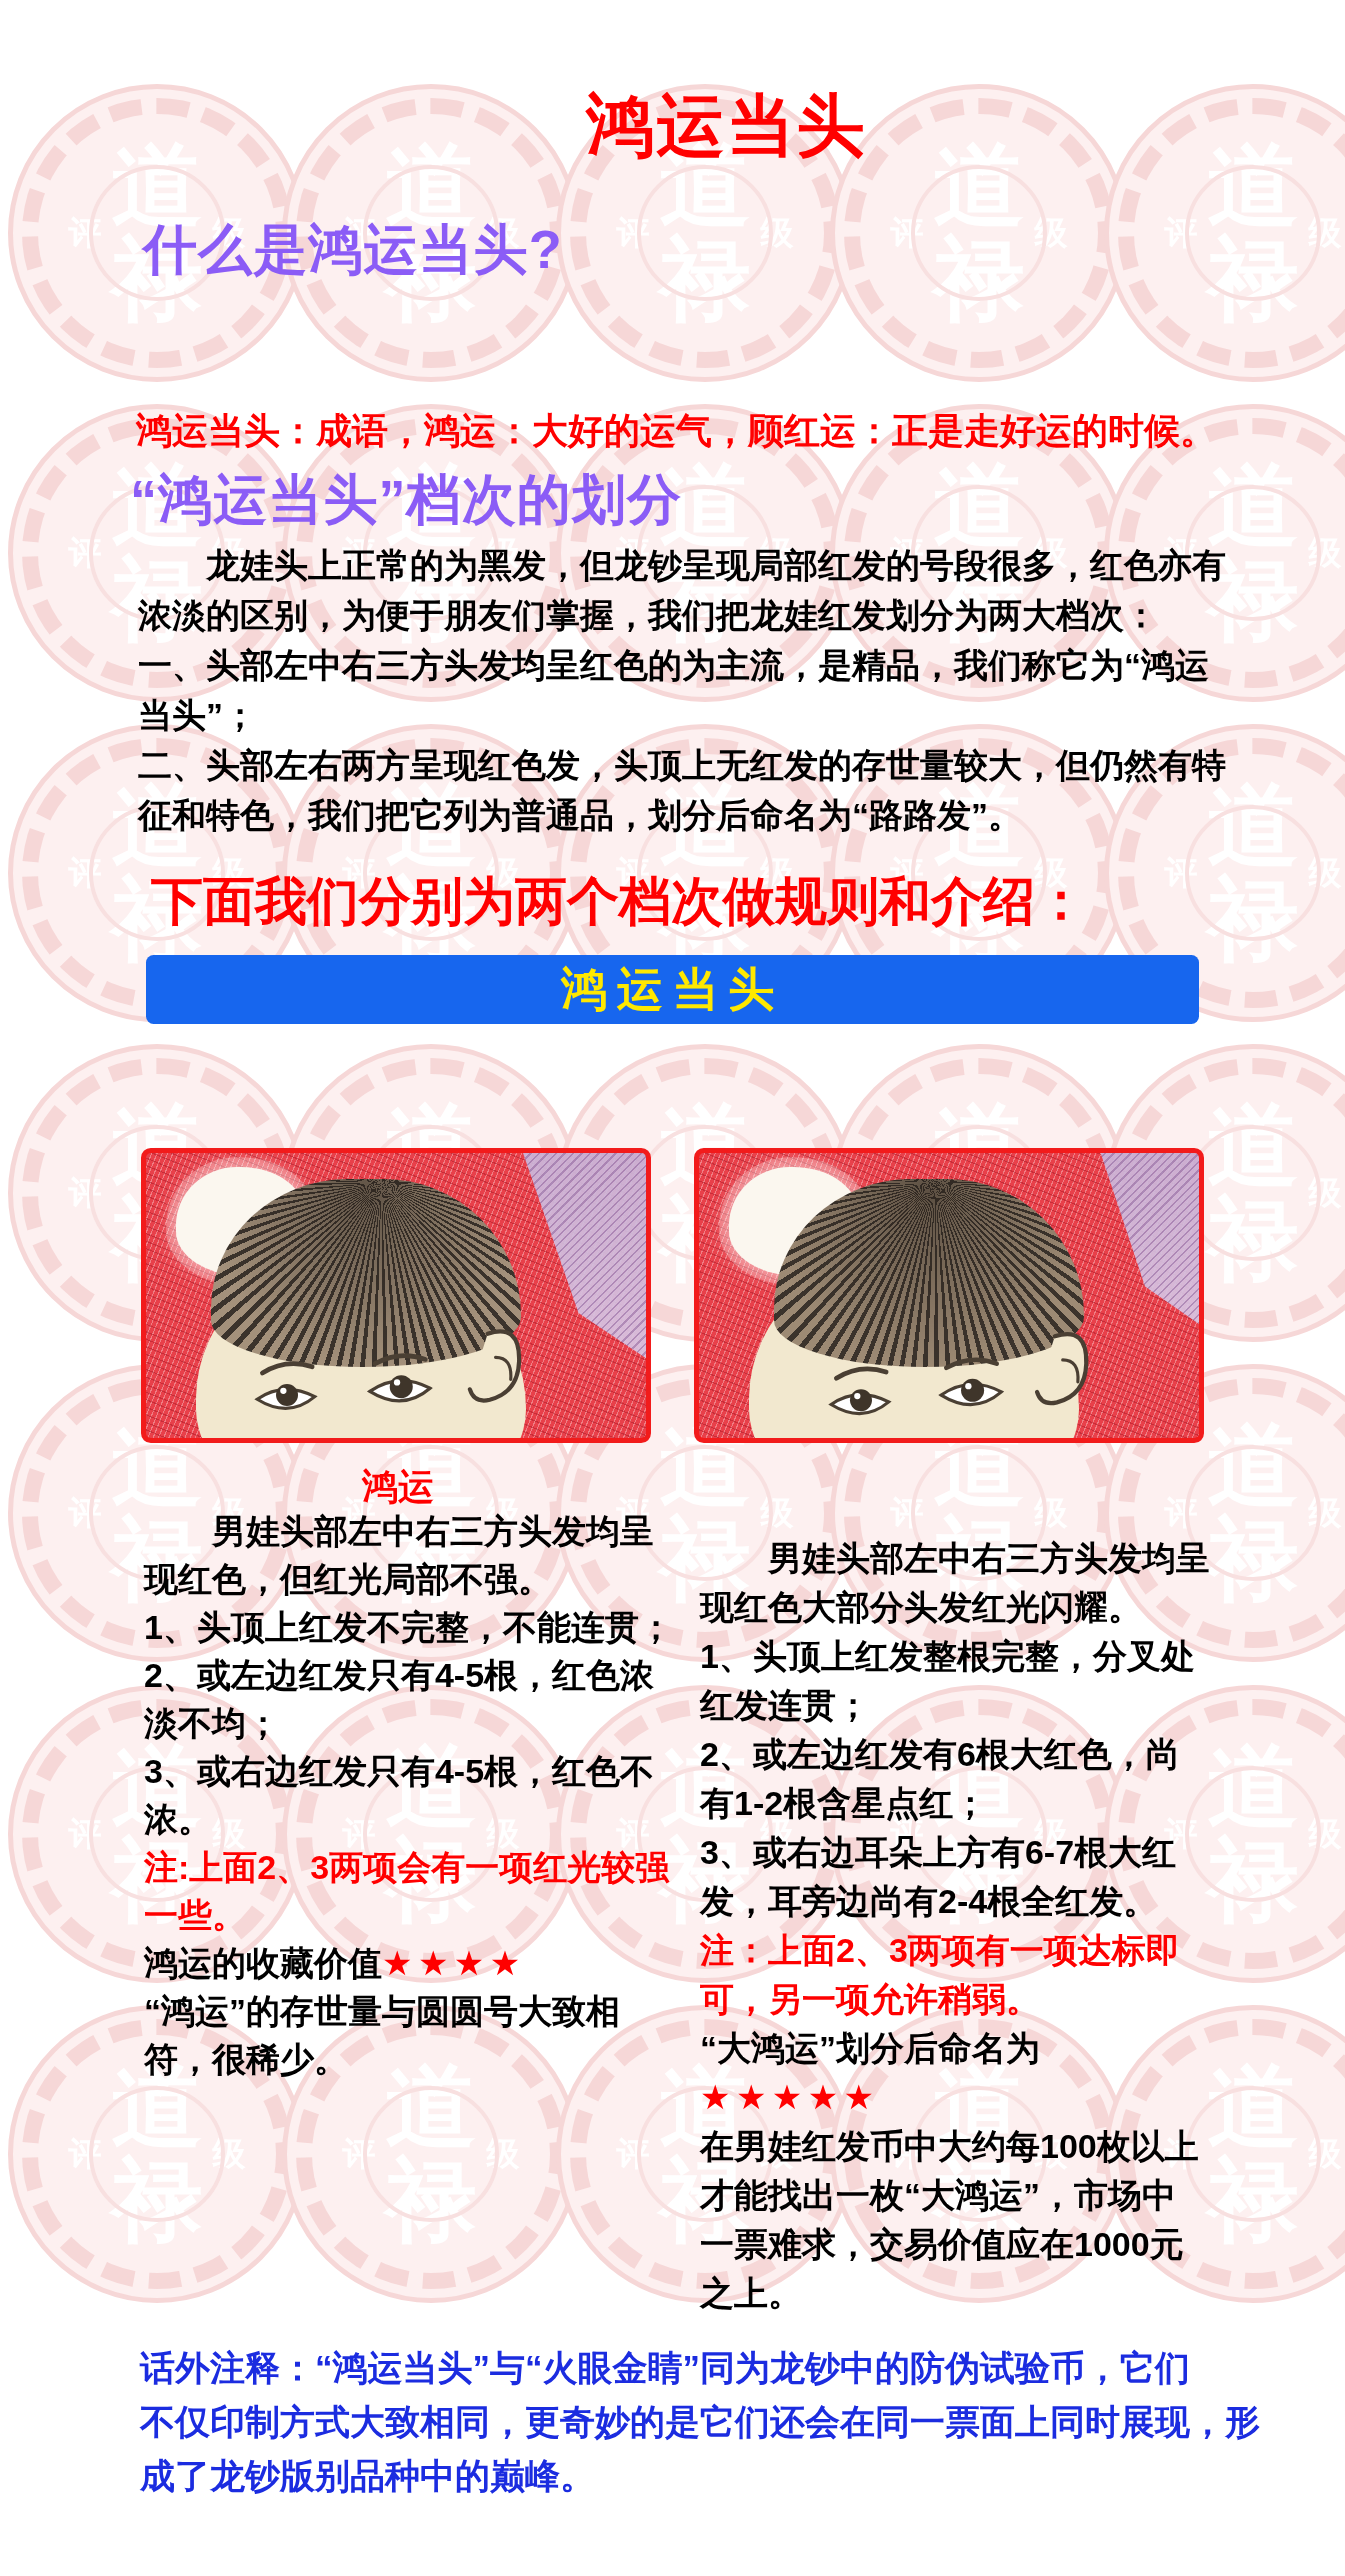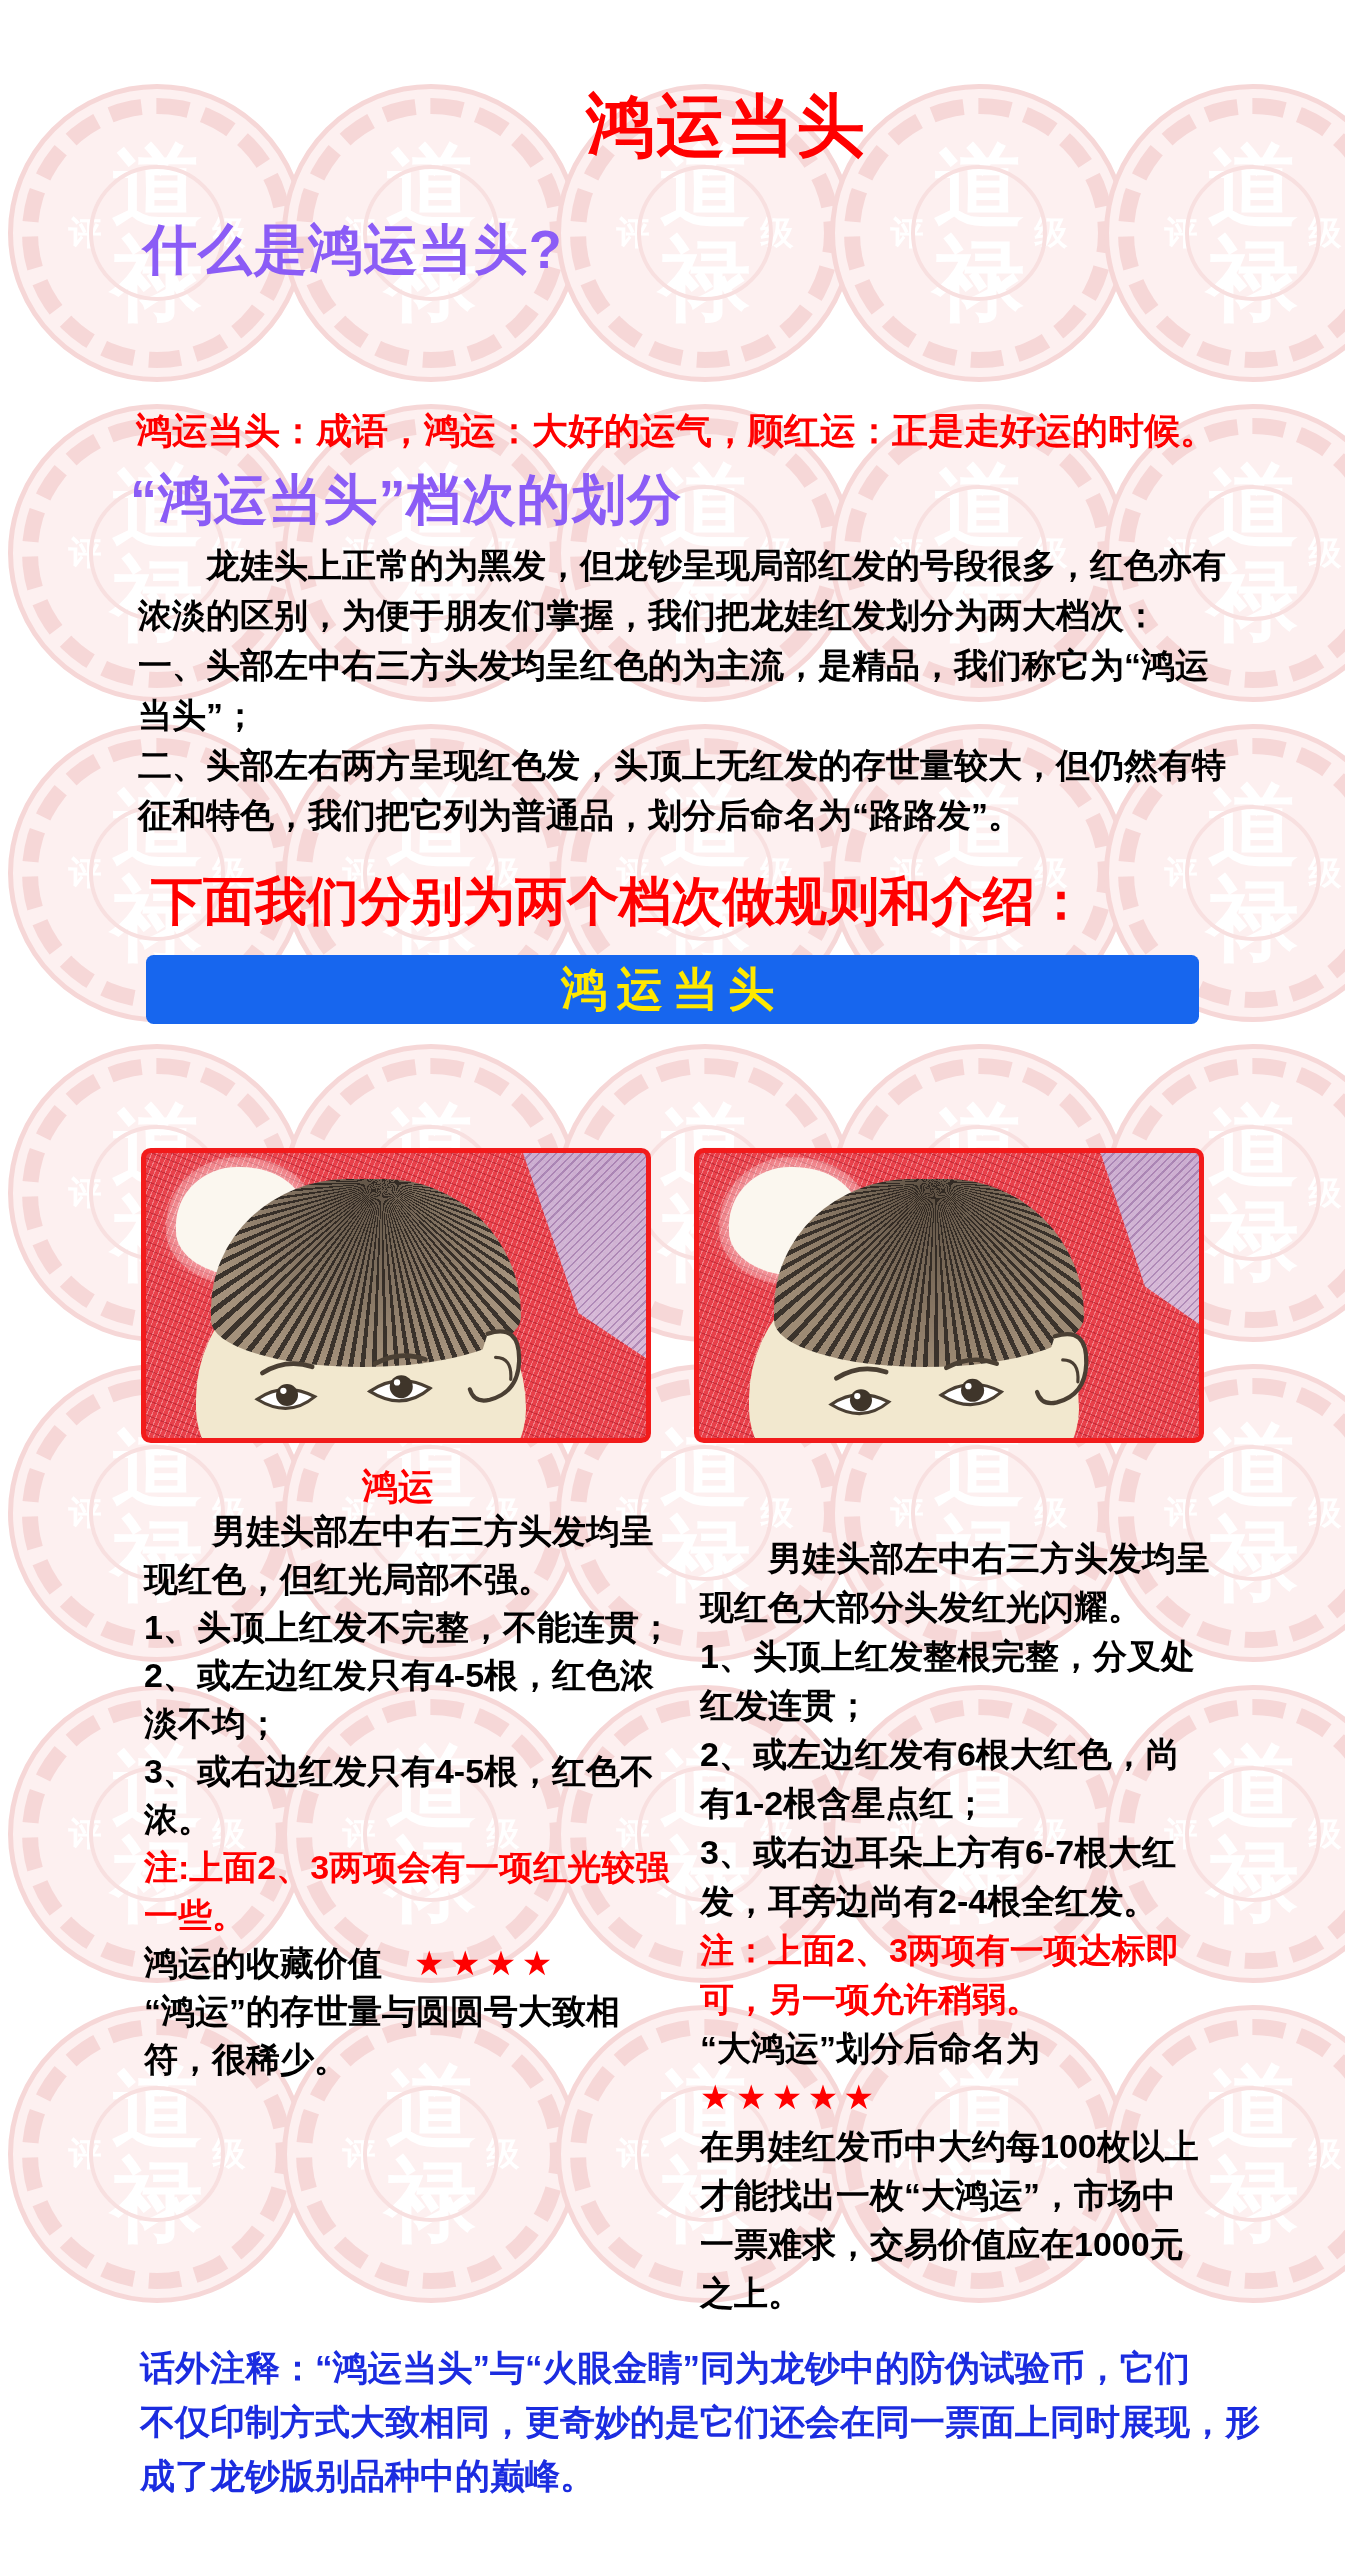--- a/index.html
+++ b/index.html
@@ -51,21 +51,21 @@
     background:#1766ee;border-radius:7.6px;z-index:2;
     display:flex;align-items:center;justify-content:center;
   }
   .banner span{color:#ffe800;font-size:46px;font-weight:900;letter-spacing:9.8px;}
   .caption{font-size:36px;font-weight:900;color:#ff0000;text-align:center;}
   .col{font-size:34px;font-weight:700;color:#000;}
   .col .ln{white-space:pre-line;}
   .col-l .ln{line-height:48px;}
   .col-r .ln{line-height:49px;}
   .stars{color:#ff0000;letter-spacing:5.4px;}
-  .value-row{display:flex;align-items:baseline;gap:32px;}
+  .value-row{display:flex;align-items:baseline;}
   .footer-note{
     font-size:35px;line-height:54px;color:#1b2ce0;font-weight:700;white-space:pre-line;
   }
   
   .photo{
     position:absolute;width:510px;height:295px;box-sizing:border-box;
     border:5.4px solid #f21b1b;border-radius:9.8px;overflow:hidden;
     background:#e8404a;z-index:2;
   }
   .ph-hatch1{position:absolute;inset:0;

